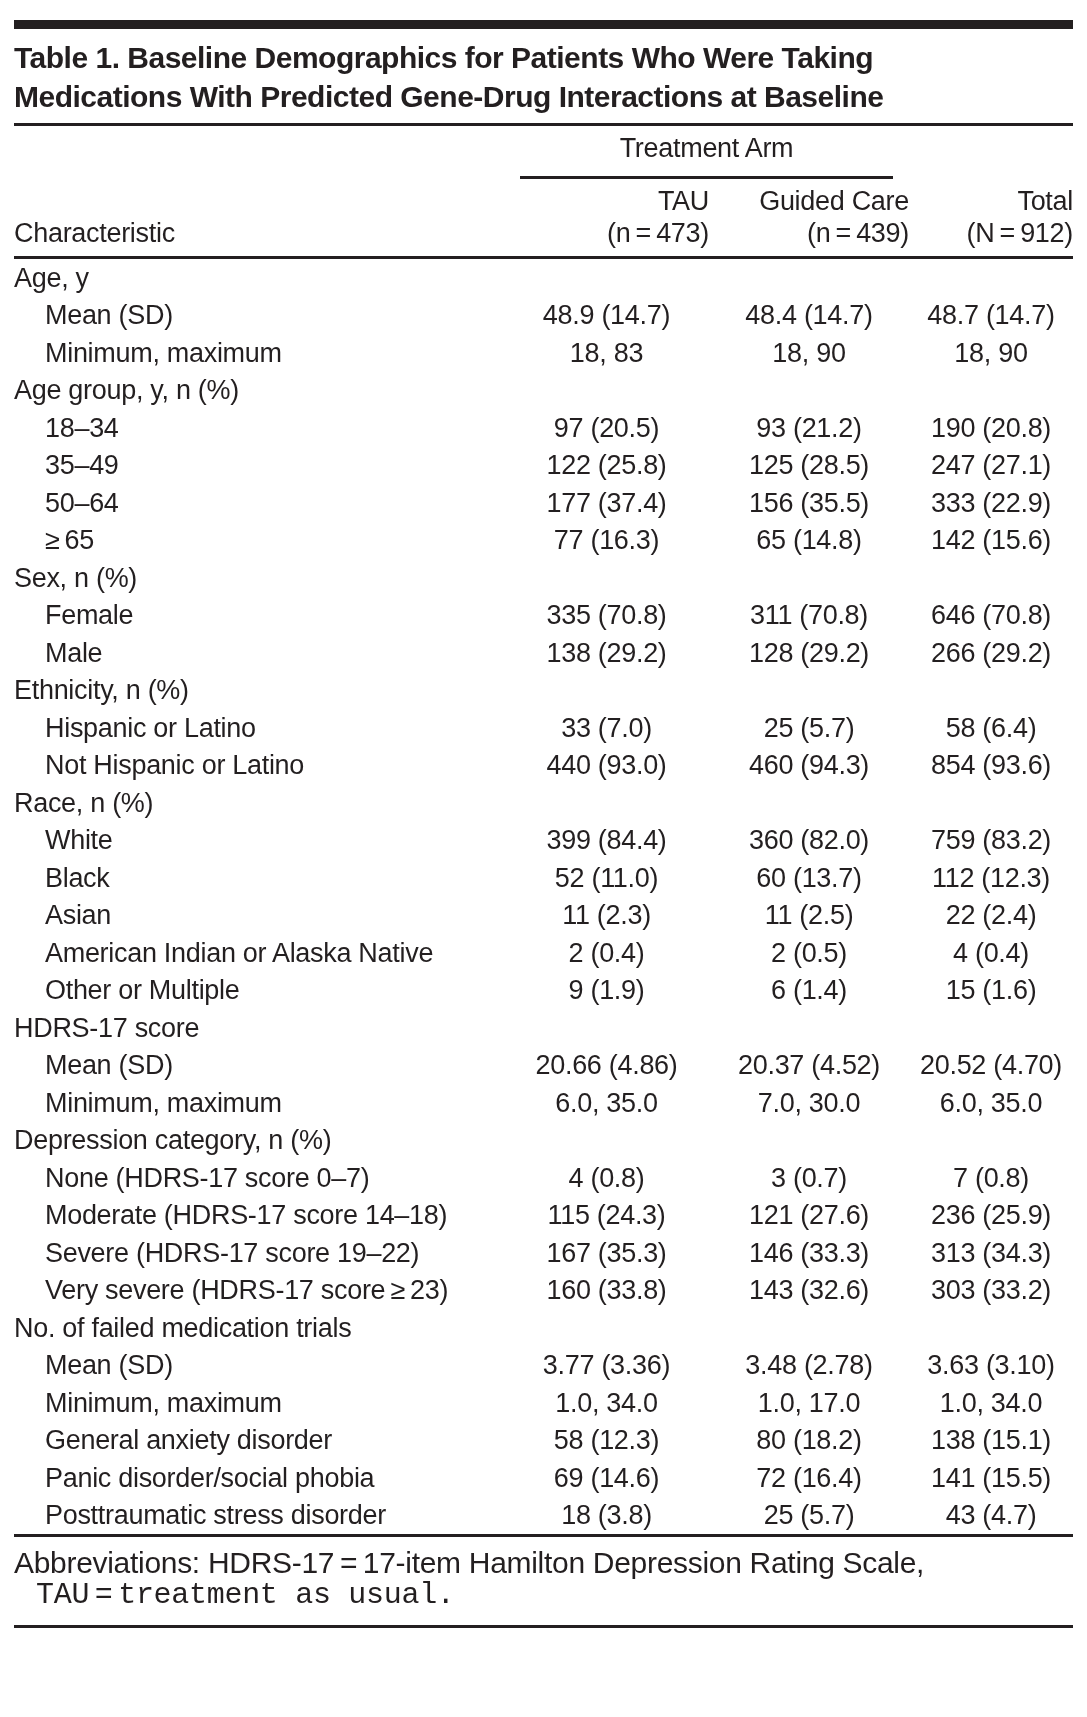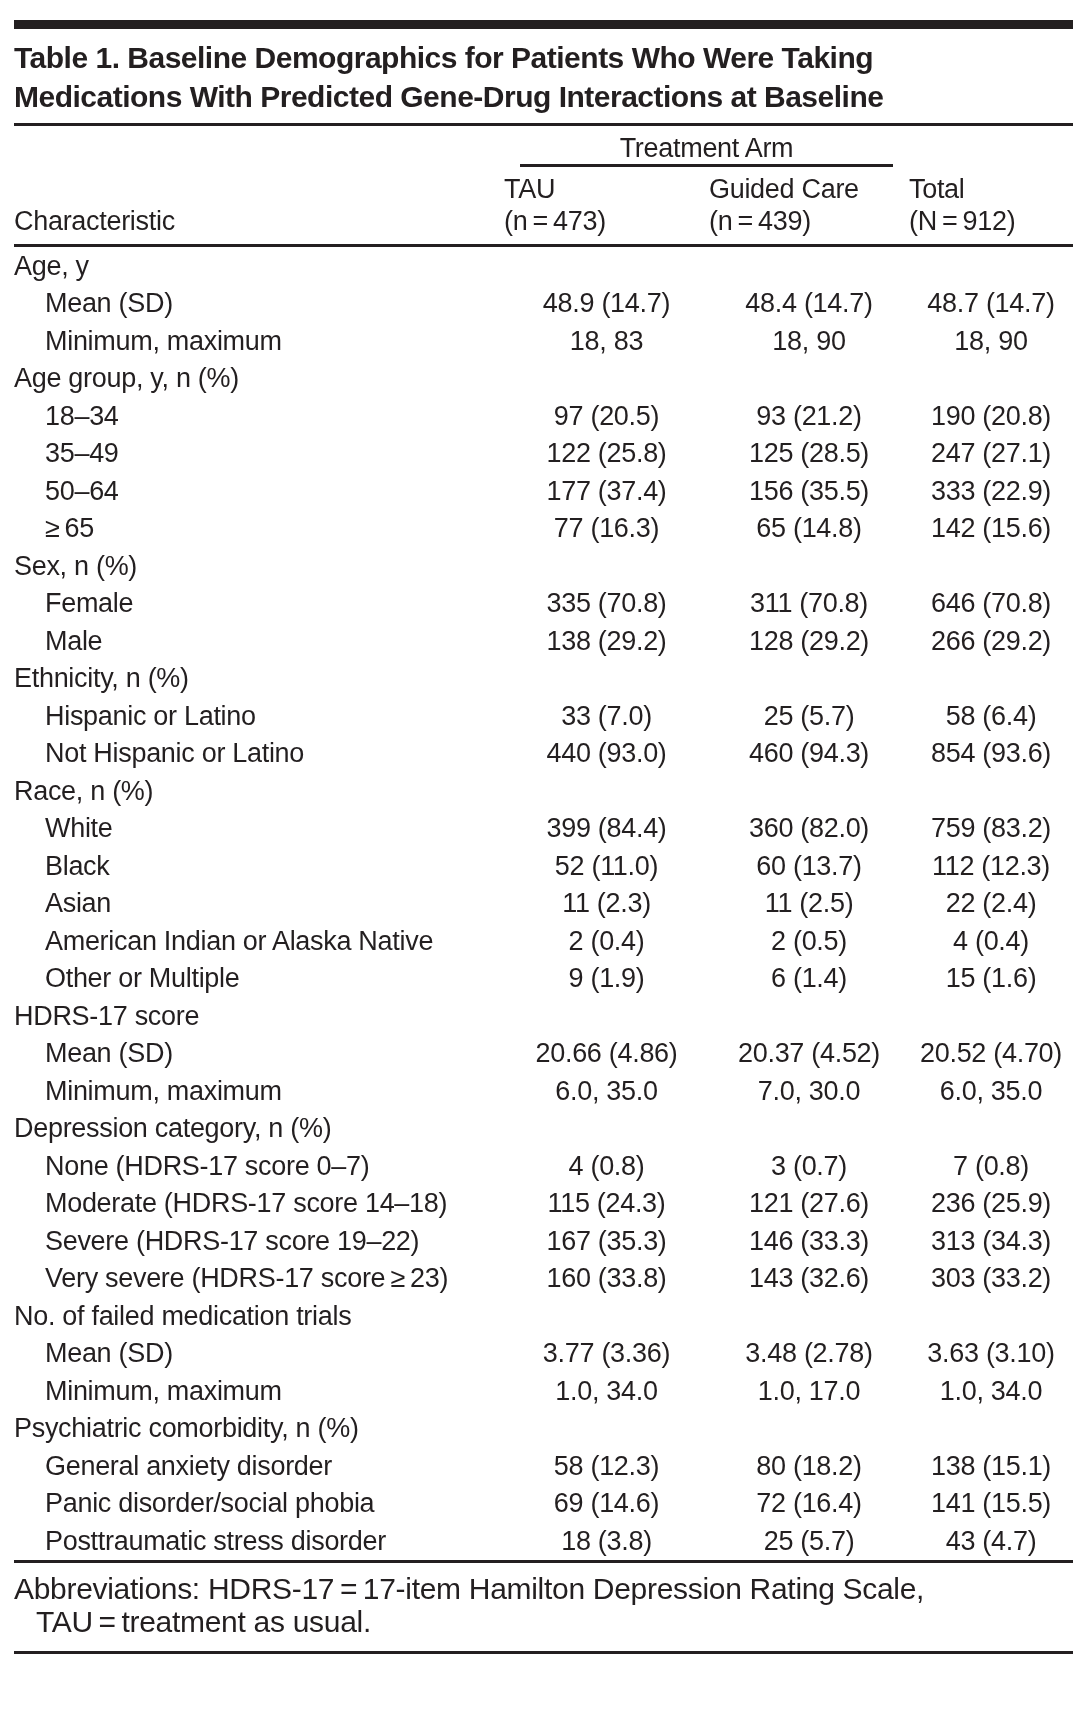--- a/index.html
+++ b/index.html
@@ -27,56 +27,56 @@
     letter-spacing: -0.3px;
   }
   col.c-label { width: 490px; }
   col.c-tau   { width: 205px; }
   col.c-gc    { width: 200px; }
   col.c-tot   { width: 164px; }
   thead th { font-weight: normal; font-size: 27px; padding: 0; }
   th.group-cell { padding-top: 6px; }
   th.group-cell .group-inner {
     text-align: center;
-    padding-bottom: 0;
+    padding-bottom: 12px;
     margin: 0 16px;
     border-bottom: 3px solid #231f20;
     line-height: 32px;
   }
   tr.colhead-row th { border-bottom: 3px solid #231f20; }
   th.char-head {
     text-align: left;
     vertical-align: bottom;
     padding-bottom: 7px;
     font-size: 27px;
     margin-left: 24px;
   }
   th.col-head {
-    text-align: left;
+    text-align: right;
     vertical-align: bottom;
     padding: 6px 0 7px 0;
   }
   th.col-head .cname, th.col-head .cn { line-height: 32px; display: block; }
   tbody td {
     height: 37.5px;
     padding: 0;
     font-size: 27px;
     line-height: 30px;
     vertical-align: middle;
   }
   td.lbl { text-align: left; }
   td.lbl.indent { padding-left: 31px; }
   td.val { text-align: center; }
   .footnote {
     font-size: 30px;
     line-height: 33px;
     padding: 9px 0 13px 0;
     letter-spacing: -0.3px;
   }
-  .footnote .l2 { padding-left: 22px; }
+  .footnote .l2 { padding-left: 22px; font-family: Liberation Mono, monospace; }
 </style>
 </head>
 <body>
 
 <div class="page">
 
   <div class="topbar"></div>
 
   <div class="title">
     <div>Table 1. Baseline Demographics for Patients Who Were Taking</div>
@@ -297,26 +297,20 @@
           <td class="val">3.48 (2.78)</td>
           <td class="val">3.63 (3.10)</td>
         </tr>
         <tr>
           <td class="lbl indent">Minimum, maximum</td>
           <td class="val">1.0, 34.0</td>
           <td class="val">1.0, 17.0</td>
           <td class="val">1.0, 34.0</td>
         </tr>
         <tr>
-          <td class="lbl">Psychiatric comorbidity, n (%)</td>
-          <td class="val"></td>
-          <td class="val"></td>
-          <td class="val"></td>
-        </tr>
-        <tr>
           <td class="lbl indent">General anxiety disorder</td>
           <td class="val">58 (12.3)</td>
           <td class="val">80 (18.2)</td>
           <td class="val">138 (15.1)</td>
         </tr>
         <tr>
           <td class="lbl indent">Panic disorder/social phobia</td>
           <td class="val">69 (14.6)</td>
           <td class="val">72 (16.4)</td>
           <td class="val">141 (15.5)</td>

